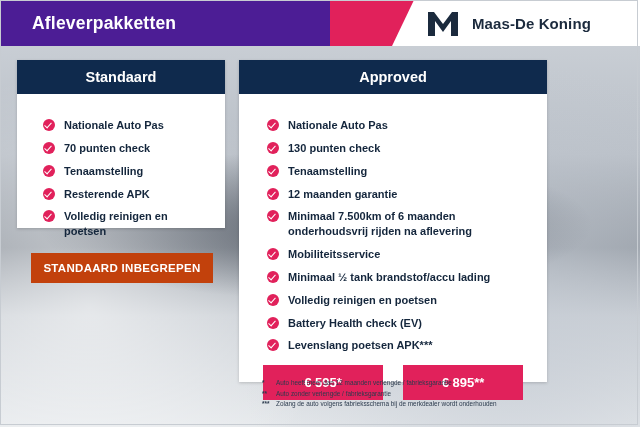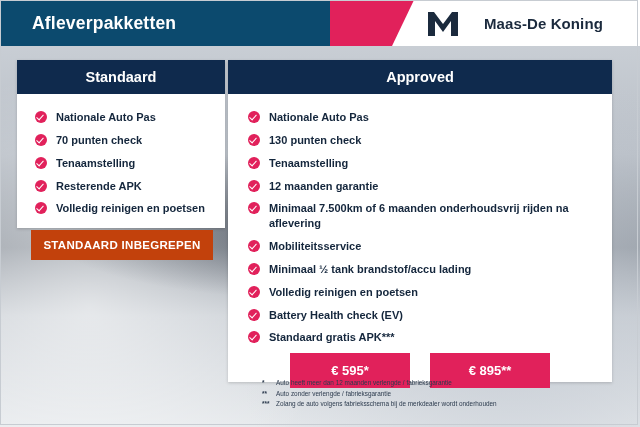--- a/index.html
+++ b/index.html
@@ -50,21 +50,21 @@
   .header {
     position: absolute;
     left: 0; top: 0;
     width: 640px; height: 46px;
     display: flex;
     align-items: stretch;
   }
   .header-left {
     position: relative;
     flex: 0 0 330px;
-    background: #0c4a6e;
+    background: #4c1d95;
     display: flex;
     align-items: center;
     padding-left: 32px;
     box-sizing: border-box;
   }
   .header-left:after {
     content: "";
     position: absolute;
     right: -22px; top: 0;
     width: 0; height: 0;
@@ -89,21 +89,21 @@
     width: 0; height: 0;
     border-top: 46px solid #e1215b;
     border-right: 22px solid transparent;
   }
   .header-right {
     flex: 1 1 auto;
     background: #ffffff;
     display: flex;
     align-items: center;
     padding-left: 34px;
-    gap: 24px;
+    gap: 12px;
   }
   .brand-mark {
     width: 34px; height: 30px;
     display: block;
   }
   .brand-name {
     color: #1b2a3d;
     font-size: 15px;
     font-weight: bold;
     letter-spacing: 0.1px;
@@ -113,40 +113,40 @@
   .card {
     position: absolute;
     background: #ffffff;
     box-shadow: 0 1px 3px rgba(0,0,0,0.18);
   }
   .card-std {
     left: 17px; top: 60px;
     width: 208px; height: 168px;
   }
   .card-app {
-    left: 228px; top: 60px;
-    width: 384px; height: 322px;
+    left: 239px; top: 60px;
+    width: 308px; height: 322px;
   }
   .card-head {
     background: #0f2a4d;
     color: #ffffff;
     text-align: center;
     font-size: 14.5px;
     font-weight: bold;
     height: 34px;
     line-height: 34px;
   }
   .card-body {
     padding: 12px 14px 10px 14px;
   }
   .card-app .card-body { padding: 12px 16px 8px 16px; }
 
   ul.feature-list {
     list-style: none;
-    margin: 4px;
+    margin: 12px;
     padding: 0;
   }
   ul.feature-list li {
     display: flex;
     align-items: flex-start;
     margin-bottom: 8px;
     font-size: 11px;
     font-weight: bold;
     color: #14263c;
     line-height: 1.35;
@@ -311,21 +311,21 @@
         <li>
           <span class="check"></span>
           <span class="feat-text">Volledig reinigen en poetsen</span>
         </li>
         <li>
           <span class="check"></span>
           <span class="feat-text">Battery Health check (EV)</span>
         </li>
         <li>
           <span class="check"></span>
-          <span class="feat-text">Standaard gratis APK***</span>
+          <span class="feat-text">Levenslang poetsen APK***</span>
         </li>
       </ul>
       <div class="price-row">
         <button class="price-btn">€ 595*</button>
         <button class="price-btn">€ 895**</button>
       </div>
     </div>
   </div>
 
   <div class="footnotes">

